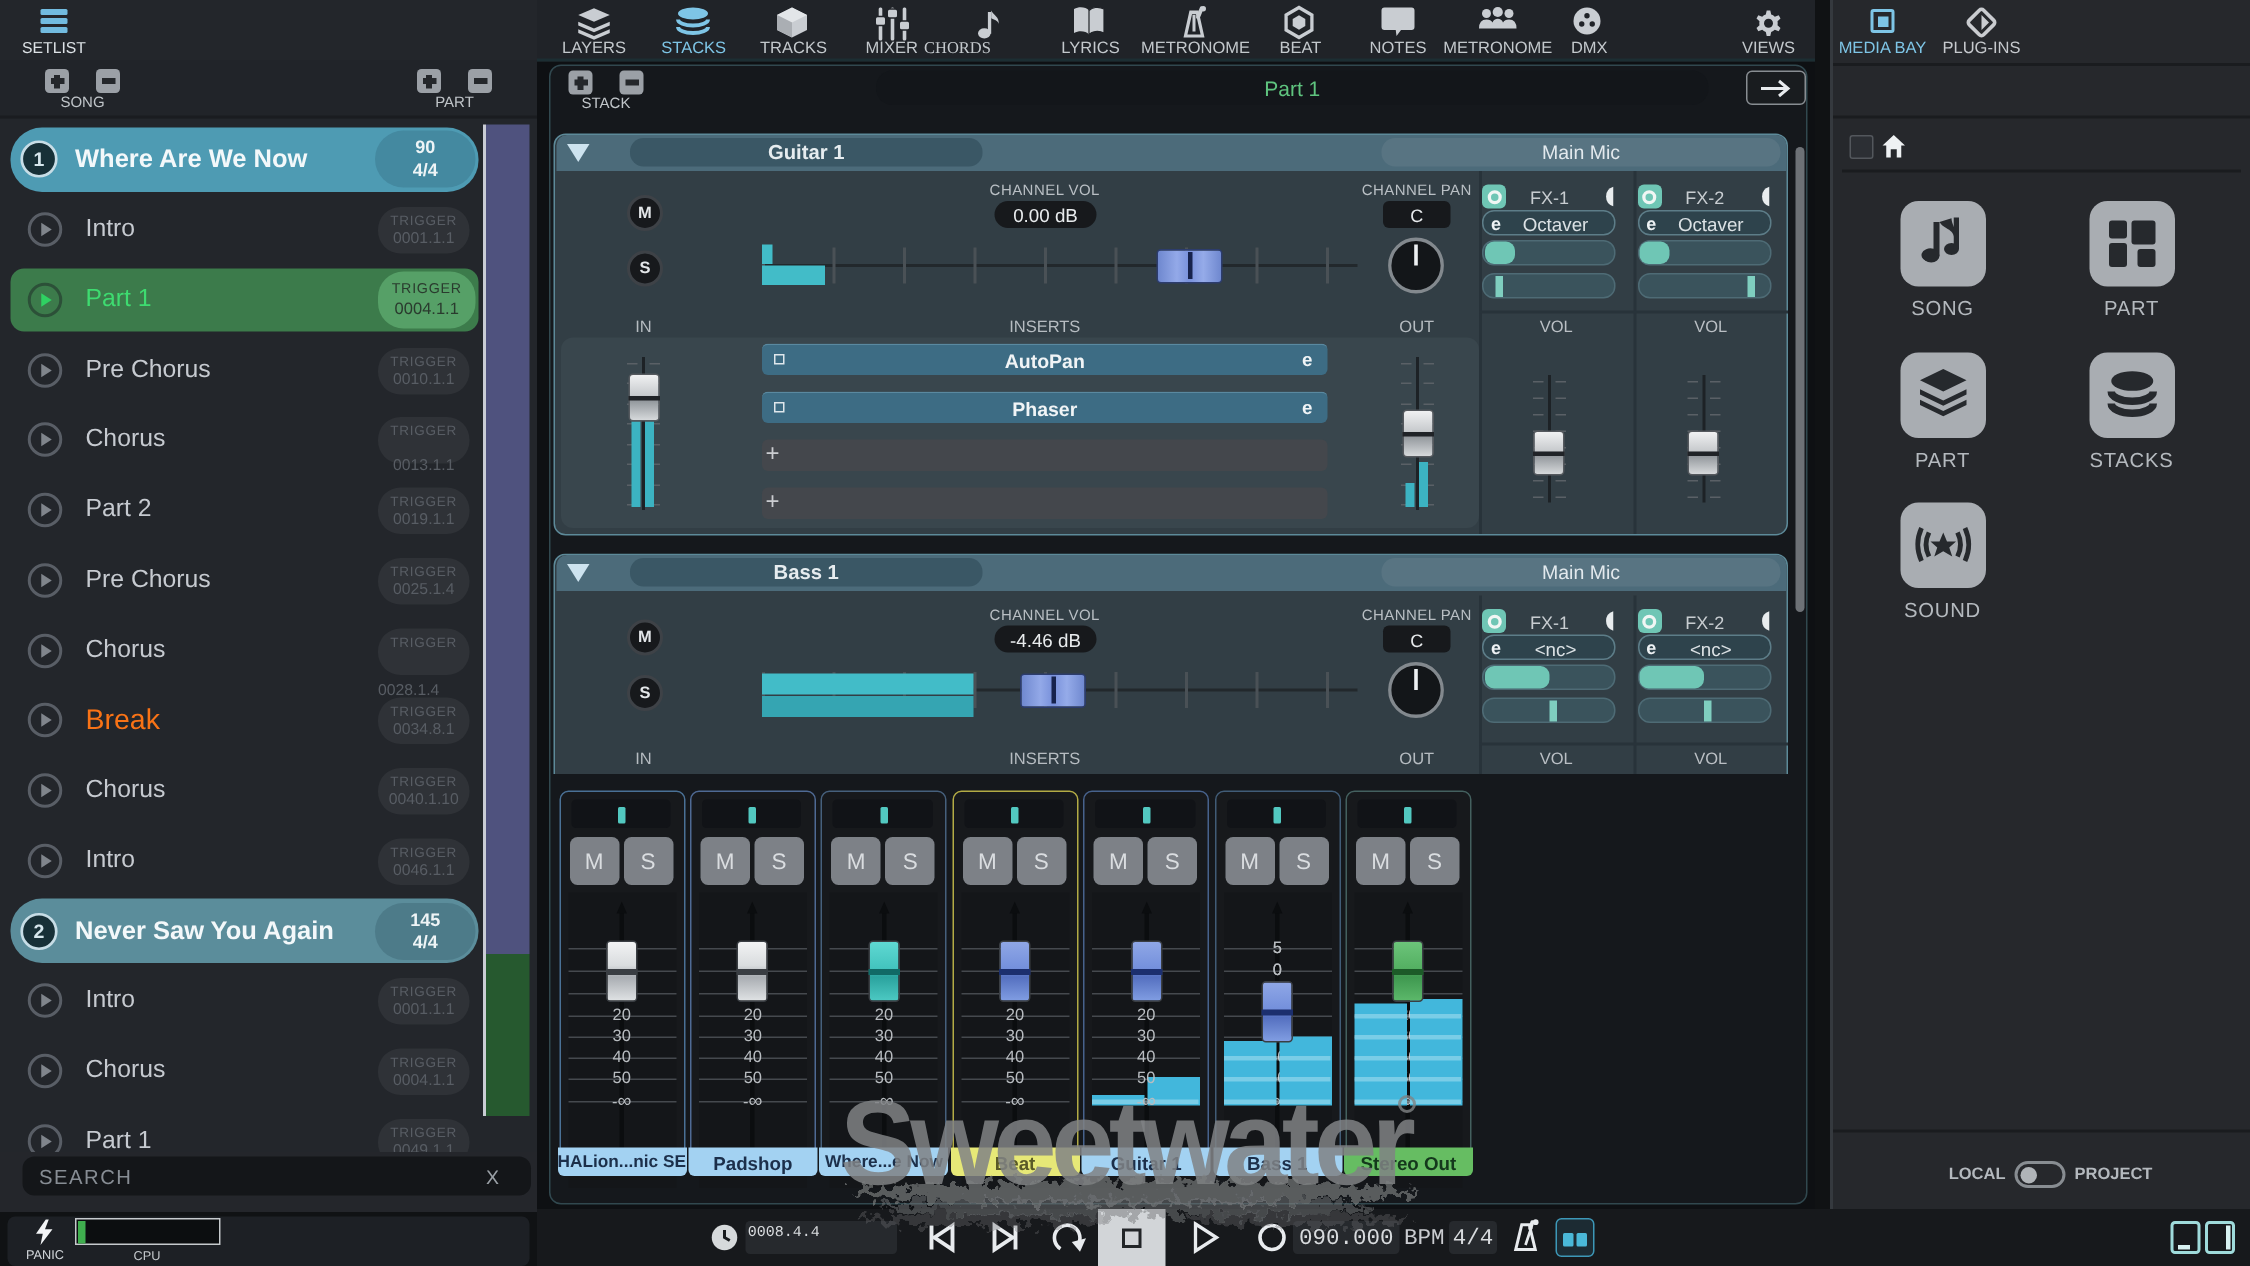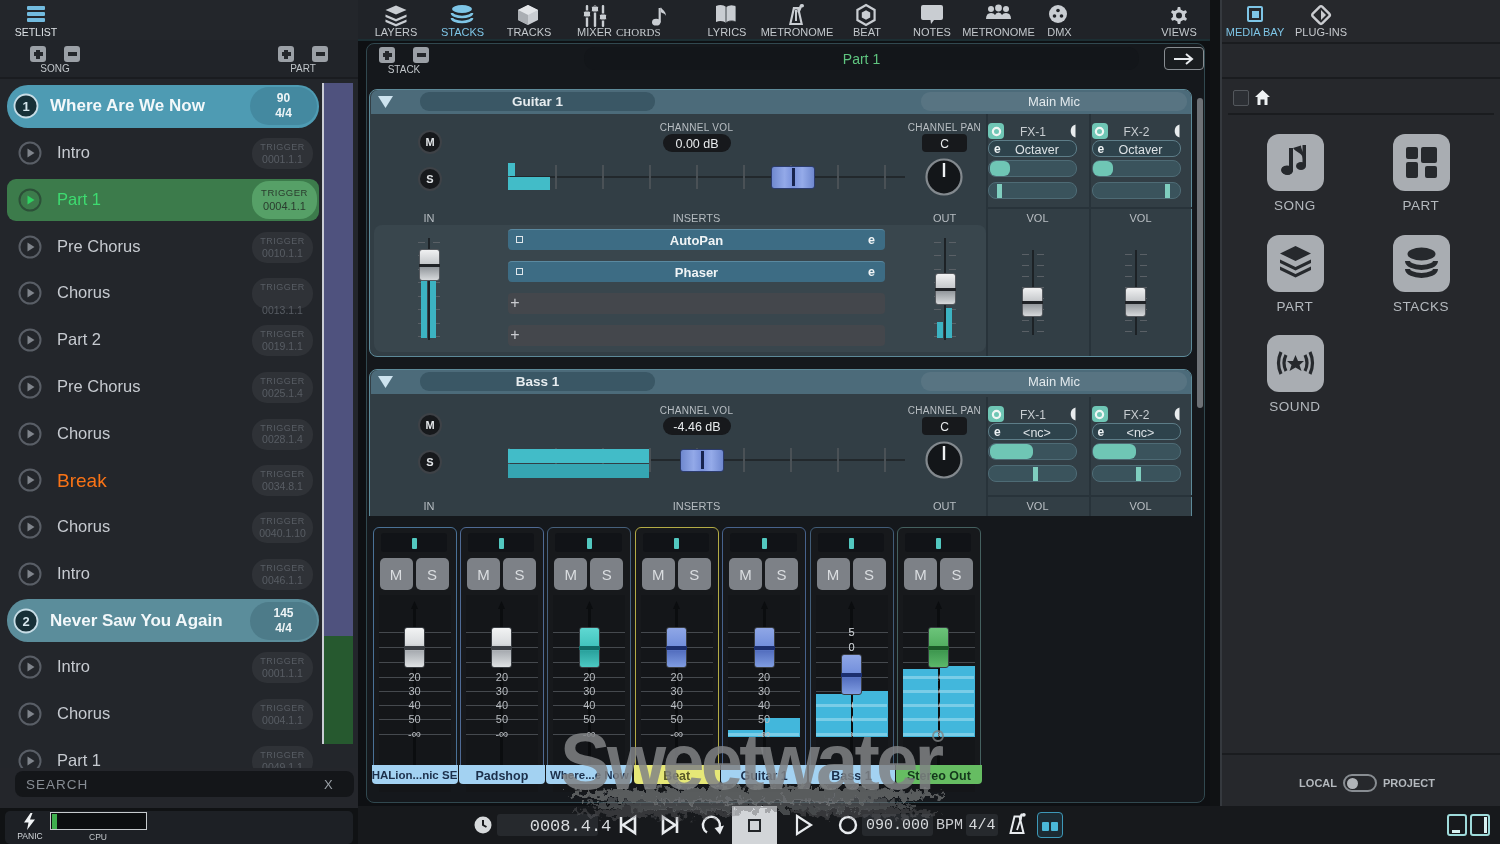--- a/index.html
+++ b/index.html
@@ -91,21 +91,21 @@
 <div style="left:252px;top:292.875px;width:61px;height:31px;background:#2f3237;border-radius:15px;"></div>
 <div style="left:252px;top:296.875px;width:61px;height:10px;font-size:9px;color:#585d64;text-align:center;line-height:10px;letter-spacing:0.5px;">TRIGGER</div>
 <div style="left:252px;top:308.875px;width:61px;height:11px;font-size:10.5px;color:#585d64;text-align:center;line-height:11px;">0025.1.4</div>
 <svg style="left:18px;top:342.625px;" width="24" height="24" viewBox="0 0 24 24">
       <circle cx="12" cy="12" r="10.5" fill="none" stroke="#595e66" stroke-width="2"></circle>
       <path d="M9.5 7.5 L16.5 12 L9.5 16.5 Z" fill="#80858c"></path>
     </svg>
 <div style="left:57px;top:344.625px;width:180px;height:20px;font-size:16.5px;color:#c6cad0;white-space:nowrap;">Chorus</div>
 <div style="left:252px;top:339.625px;width:61px;height:31px;background:#2f3237;border-radius:15px;"></div>
 <div style="left:252px;top:343.625px;width:61px;height:10px;font-size:9px;color:#585d64;text-align:center;line-height:10px;letter-spacing:0.5px;">TRIGGER</div>
-<div style="left:252px;top:355px;width:61px;height:11px;font-size:10.5px;color:#585d64;text-align:center;line-height:11px;">0028.1.4</div>
+<div style="left:252px;top:376px;width:61px;height:11px;font-size:10.5px;color:#585d64;line-height:11px;">0028.1.4</div>
 <svg style="left:18px;top:389.375px;" width="24" height="24" viewBox="0 0 24 24">
       <circle cx="12" cy="12" r="10.5" fill="none" stroke="#595e66" stroke-width="2"></circle>
       <path d="M9.5 7.5 L16.5 12 L9.5 16.5 Z" fill="#80858c"></path>
     </svg>
 <div style="left:57px;top:391.375px;width:180px;height:20px;font-size:19px;color:#f97316;white-space:nowrap;">Break</div>
 <div style="left:252px;top:386.375px;width:61px;height:31px;background:#2f3237;border-radius:15px;"></div>
 <div style="left:252px;top:390.375px;width:61px;height:10px;font-size:9px;color:#585d64;text-align:center;line-height:10px;letter-spacing:0.5px;">TRIGGER</div>
 <div style="left:252px;top:402.375px;width:61px;height:11px;font-size:10.5px;color:#585d64;text-align:center;line-height:11px;">0034.8.1</div>
 <svg style="left:18px;top:436.125px;" width="24" height="24" viewBox="0 0 24 24">
       <circle cx="12" cy="12" r="10.5" fill="none" stroke="#595e66" stroke-width="2"></circle>
@@ -750,21 +750,21 @@
       <ellipse cx="105" cy="31" rx="85" ry="4.5" fill="rgba(110,112,114,0.35)"></ellipse>
       <ellipse cx="315" cy="31" rx="75" ry="4.5" fill="rgba(110,112,114,0.35)"></ellipse>
     </g>
   </svg>
 <div style="left:358px;top:806px;width:1142px;height:38px;background:#17191c;"></div>
 <svg style="left:474px;top:816px;" width="18" height="18" viewBox="0 0 18 18">
     <circle cx="9" cy="9" r="8.5" fill="#d6d9db"></circle>
     <path d="M9 4 L9 9 L12.5 11" stroke="#17191c" stroke-width="2" fill="none"></path>
   </svg>
 <div style="left:497px;top:814px;width:101px;height:22px;background:#26292d;border-radius:3px;"></div>
-<div style="left:520px;top:817px;width:101px;height:16px;font-family:'Liberation Mono',monospace;font-size:17px;color:#d8dbde;text-align:center;">0008.4.4</div>
+<div style="left:472px;top:817px;width:101px;height:16px;font-family:'Liberation Mono',monospace;font-size:10px;color:#d8dbde;text-align:center;">0008.4.4</div>
 <svg style="left:613px;top:815px;" width="26" height="20" viewBox="0 0 26 20">
     <path d="M8 2 V18 M22 2 L10 10 L22 18 Z" stroke="#e8ebee" stroke-width="2.6" fill="none"></path>
   </svg>
 <svg style="left:659px;top:815px;" width="26" height="20" viewBox="0 0 26 20">
     <path d="M18 2 V18 M4 2 L16 10 L4 18 Z" stroke="#e8ebee" stroke-width="2.6" fill="none"></path>
   </svg>
 <svg style="left:701px;top:814px;" width="28" height="22" viewBox="0 0 28 22">
     <path d="M6 18.5 A 8.5 8.5 0 1 1 17.5 16" stroke="#e8ebee" stroke-width="2.4" fill="none"></path>
     <path d="M23 11.5 L19 20.5 L13.5 14 Z" fill="#e8ebee"></path>
   </svg>

